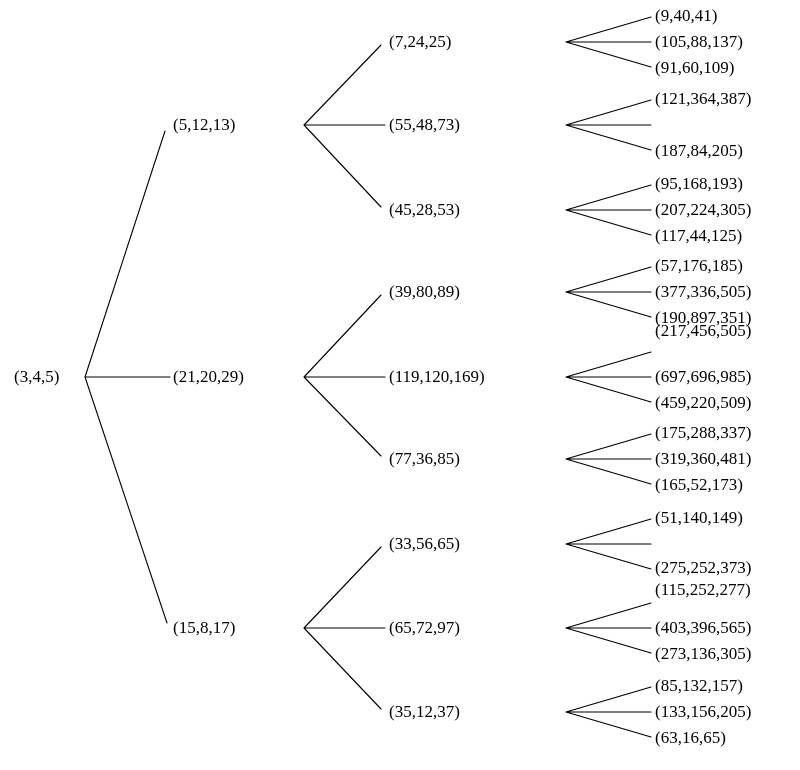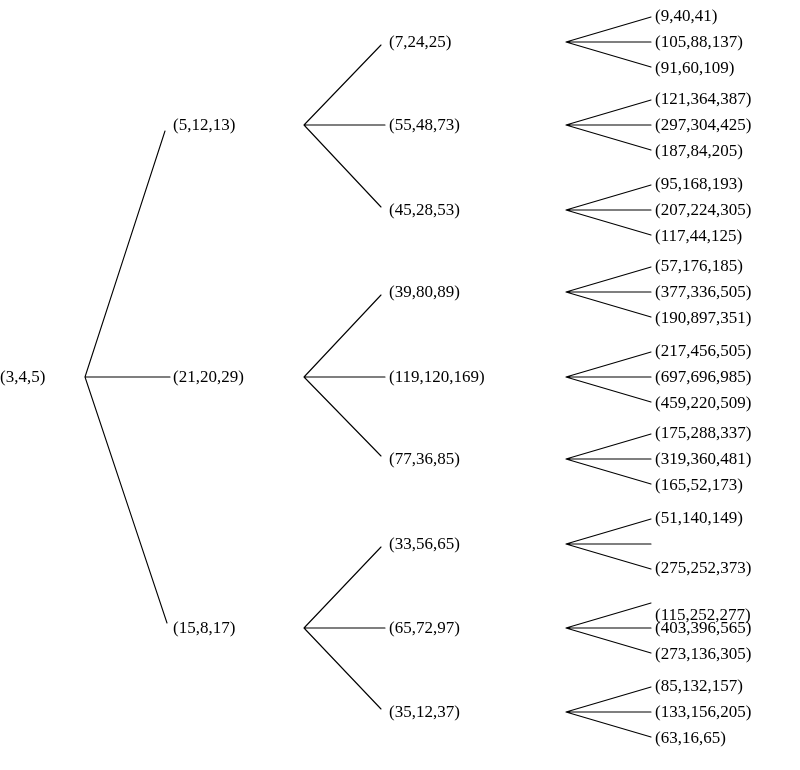--- a/index.html
+++ b/index.html
@@ -51,64 +51,63 @@
     <path d="M566,125 L651,100 M566,125 L651,125 M566,125 L651,150"></path>
     <path d="M566,210 L651,185 M566,210 L651,210 M566,210 L651,235"></path>
     <path d="M566,292 L651,267 M566,292 L651,292 M566,292 L651,317"></path>
     <path d="M566,377 L651,352 M566,377 L651,377 M566,377 L651,402"></path>
     <path d="M566,459 L651,434 M566,459 L651,459 M566,459 L651,484"></path>
     <path d="M566,544 L651,519 M566,544 L651,544 M566,544 L651,569"></path>
     <path d="M566,628 L651,603 M566,628 L651,628 M566,628 L651,653"></path>
     <path d="M566,712 L651,687 M566,712 L651,712 M566,712 L651,737"></path>
   </svg>
 
-  <div class="node" style="left:0;top:365px">(3,4,5)</div>
+  <div class="node" style="left:14px;top:365px">(3,4,5)</div>
 
   <div class="node" style="left:173px;top:113px">(5,12,13)</div>
   <div class="node" style="left:173px;top:365px">(21,20,29)</div>
   <div class="node" style="left:173px;top:616px">(15,8,17)</div>
 
   <div class="node" style="left:389px;top:30px">(7,24,25)</div>
   <div class="node" style="left:389px;top:113px">(55,48,73)</div>
   <div class="node" style="left:389px;top:198px">(45,28,53)</div>
   <div class="node" style="left:389px;top:280px">(39,80,89)</div>
   <div class="node" style="left:389px;top:365px">(119,120,169)</div>
   <div class="node" style="left:389px;top:447px">(77,36,85)</div>
   <div class="node" style="left:389px;top:532px">(33,56,65)</div>
   <div class="node" style="left:389px;top:616px">(65,72,97)</div>
   <div class="node" style="left:389px;top:700px">(35,12,37)</div>
 
   <div class="node" style="left:655px;top:4px">(9,40,41)</div>
   <div class="node" style="left:655px;top:30px">(105,88,137)</div>
   <div class="node" style="left:655px;top:56px">(91,60,109)</div>
 
   <div class="node" style="left:655px;top:87px">(121,364,387)</div>
-  <div class="node" style="left:655px;top:113px">(297,304,425)</div>
   <div class="node" style="left:655px;top:139px">(187,84,205)</div>
 
   <div class="node" style="left:655px;top:172px">(95,168,193)</div>
   <div class="node" style="left:655px;top:198px">(207,224,305)</div>
   <div class="node" style="left:655px;top:224px">(117,44,125)</div>
 
   <div class="node" style="left:655px;top:254px">(57,176,185)</div>
   <div class="node" style="left:655px;top:280px">(377,336,505)</div>
   <div class="node" style="left:655px;top:306px">(190,897,351)</div>
 
-  <div class="node" style="left:655px;top:339px">(217,456,505)</div>
+  <div class="node" style="left:655px;top:319px">(217,456,505)</div>
   <div class="node" style="left:655px;top:365px">(697,696,985)</div>
   <div class="node" style="left:655px;top:391px">(459,220,509)</div>
 
   <div class="node" style="left:655px;top:421px">(175,288,337)</div>
   <div class="node" style="left:655px;top:447px">(319,360,481)</div>
   <div class="node" style="left:655px;top:473px">(165,52,173)</div>
 
   <div class="node" style="left:655px;top:506px">(51,140,149)</div>
   <div class="node" style="left:655px;top:556px">(275,252,373)</div>
 
-  <div class="node" style="left:655px;top:603px">(115,252,277)</div>
+  <div class="node" style="left:655px;top:578px">(115,252,277)</div>
   <div class="node" style="left:655px;top:616px">(403,396,565)</div>
   <div class="node" style="left:655px;top:642px">(273,136,305)</div>
 
   <div class="node" style="left:655px;top:674px">(85,132,157)</div>
   <div class="node" style="left:655px;top:700px">(133,156,205)</div>
   <div class="node" style="left:655px;top:726px">(63,16,65)</div>
 
 </div>
 
 </body></html>

